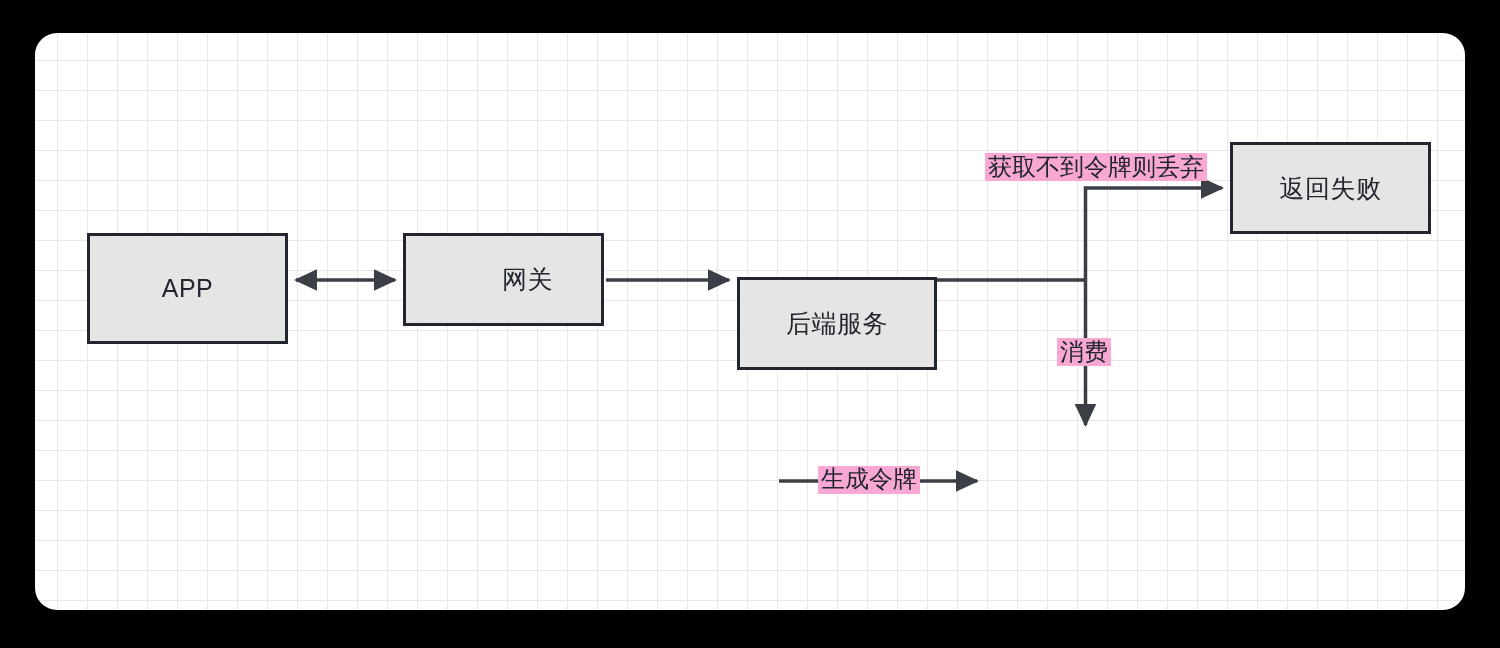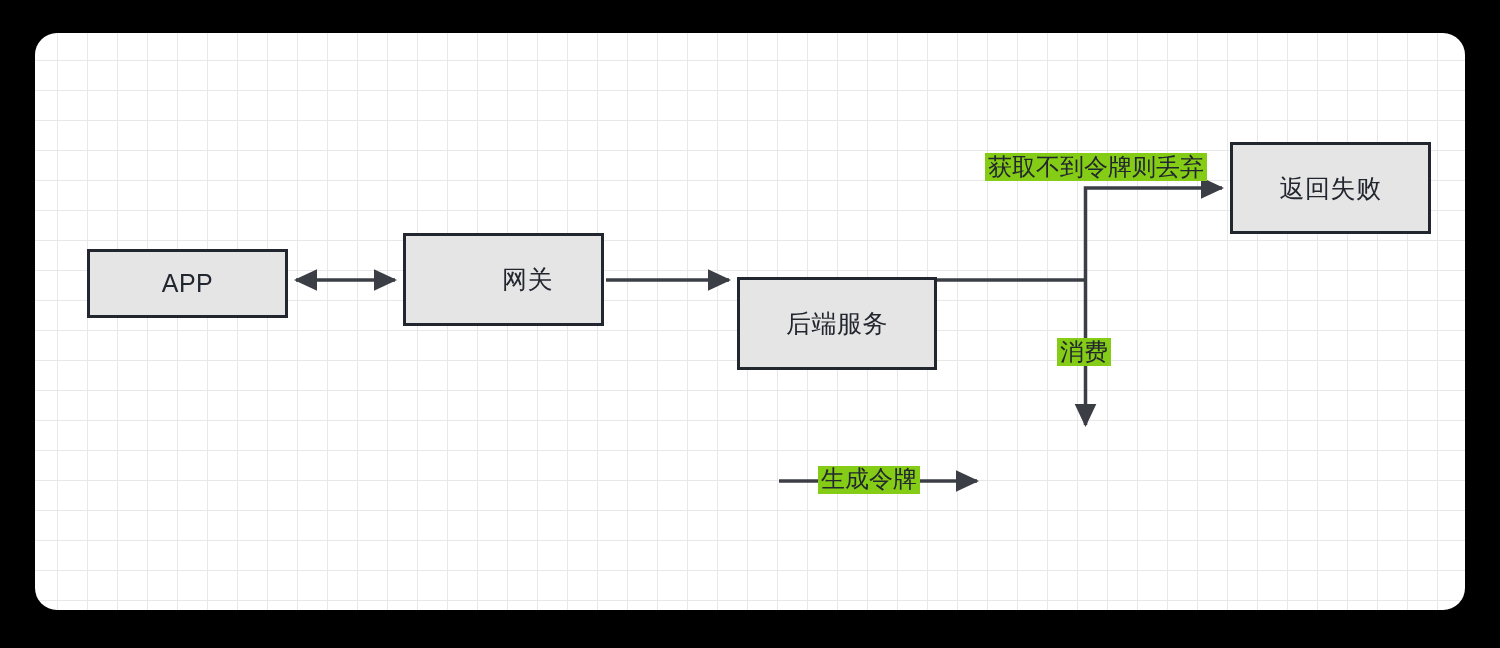--- a/index.html
+++ b/index.html
@@ -62,34 +62,34 @@
     border: 3px solid #22262e;
     display: flex;
     align-items: center;
     justify-content: center;
     color: #22262e;
     font-size: 25px;
     letter-spacing: 0.5px;
     white-space: nowrap;
   }
 
-  #node-app        { left: 87px;   top: 233px; width: 201px; height: 69px; margin-top: 16px; }
+  #node-app        { left: 87px;   top: 233px; width: 201px; height: 111px; }
   #node-gateway    { left: 403px;  top: 233px; width: 201px; height: 93px; padding-left: 48px; }
   #node-backend    { left: 737px;  top: 233px; width: 200px; height: 93px; margin-top: 44px; }
   #node-fail       { left: 1230px; top: 142px; width: 201px; height: 92px; }
   #node-generator  { left: 577px;  top: 433px; width: 201px; height: 93px; }
   #node-bucket     { left: 985px;  top: 433px; width: 200px; height: 93px; }
 
   
   .edge-label {
     position: absolute;
     color: #22262e;
     font-size: 24px;
     white-space: nowrap;
-    background: #84cc16;
+    background: #f9a8d4;
     padding: 0 3px;
     line-height: 1.15;
   }
   #label-discard  { left: 985px;  top: 153px; }
   #label-consume  { left: 1057px; top: 338px; }
   #label-gen      { left: 818px;  top: 466px; font-family: Liberation Serif, serif; }
 </style>
 </head>
 <body>
 

